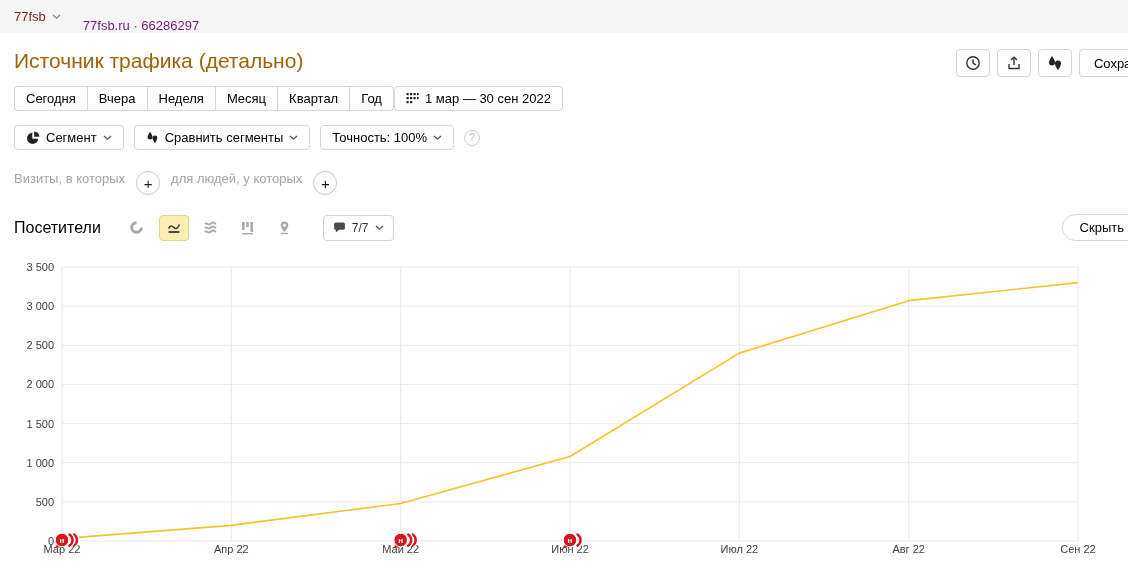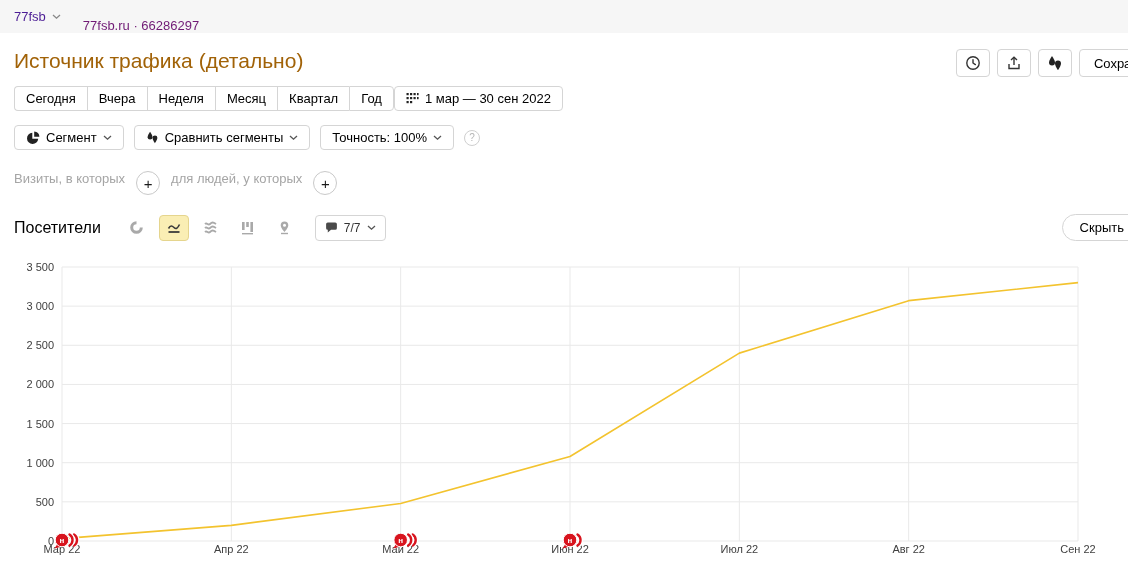--- a/index.html
+++ b/index.html
@@ -1,21 +1,21 @@
 <!DOCTYPE html>
 <html><head>
 <meta charset="utf-8">
 <style>
   * { margin:0; padding:0; box-sizing:border-box; }
   html,body { width:1128px; height:575px; overflow:hidden; background:#fff;
     font-family:"Liberation Sans", sans-serif; color:#000; position:relative; }
 
   .topbar { height:33px; background:#f6f6f6; display:flex; align-items:center;
     padding:0 14px; gap:22px; font-size:13px; }
-  .counter-switcher { display:flex; align-items:center; gap:6px; cursor:pointer; color:#4c1d95; }
+  .counter-switcher { display:flex; align-items:center; gap:6px; cursor:pointer; color:#7f1d1d; }
   .counter-meta { color:#701a75;margin-top:18px; }
 
   .title-row { position:relative; padding:16px 14px 0; }
   h1 { font-size:21px; font-weight:400; color:#a16207; }
   .title-actions { position:absolute; right:-82px; top:16px; display:flex; gap:7px; }
   .icon-btn { width:34px; height:28px; border:1px solid #d5d5d5; border-radius:4px;
     background:#fff; display:flex; align-items:center; justify-content:center; cursor:pointer; }
   .save-btn { height:28px; border:1px solid #d5d5d5; border-radius:4px; background:#fff;
     padding:0 14px; font-size:13px; white-space:nowrap; cursor:pointer; }
 
@@ -38,21 +38,21 @@
     background:#fff; font-size:15px; color:#1a1a1a; display:flex; align-items:center;
     justify-content:center; cursor:pointer; line-height:1; }
 
   .metric-row { margin-top:19px; padding:0 14px; display:flex; align-items:center;
     gap:7px; position:relative; height:27px; }
   .metric-title { font-size:16px; margin-right:14px; }
   .type-btn { width:30px; height:26px; border:1px solid transparent; border-radius:4px;
     background:transparent; display:flex; align-items:center; justify-content:center; cursor:pointer; }
   .type-btn.selected { background:#faeeb4; border-color:#e5d58e; }
   .comments-btn { height:26px; border:1px solid #d5d5d5; border-radius:4px; background:#fff;
-    margin-left:8px; padding:0 9px; display:inline-flex; align-items:center; gap:6px;
+    margin-left:16px; padding:0 9px; display:inline-flex; align-items:center; gap:6px;
     font-size:12px; color:#333; cursor:pointer; }
   .hide-btn { position:absolute; right:-14px; top:0; height:27px; border:1px solid #d5d5d5;
     border-radius:14px; background:#fff; padding:0 17px; font-size:13px; cursor:pointer; }
 
   .chart-wrap { margin-top:10px; }
   .chart-wrap svg { display:block; }
 </style>
 </head>
 <body>
 

